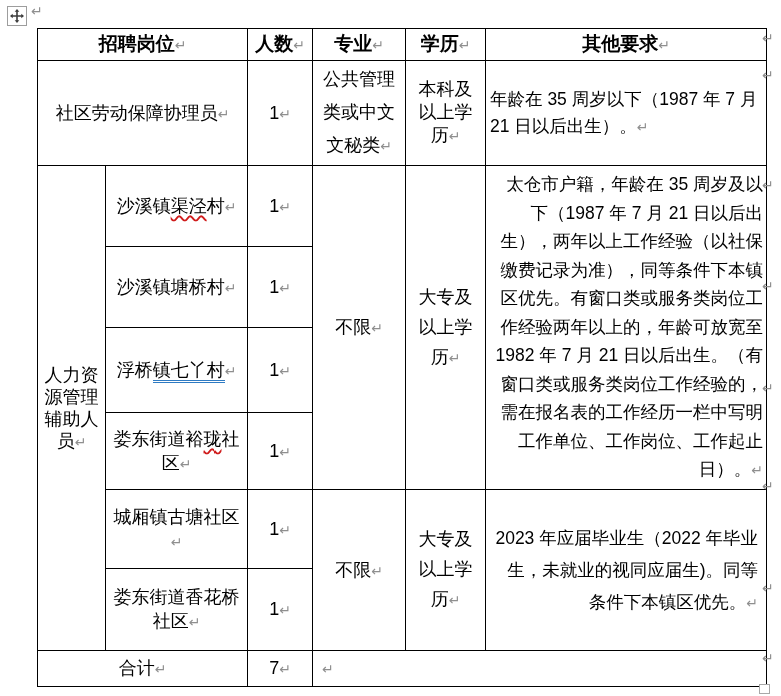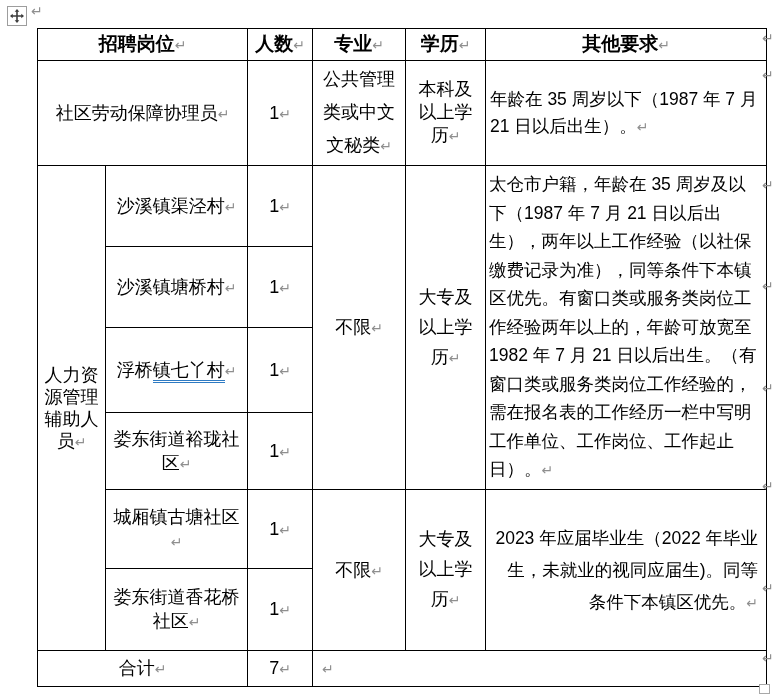--- a/index.html
+++ b/index.html
@@ -27,25 +27,25 @@
      overflow:hidden;word-break:break-all;}
   .hdr{font-weight:bold;font-size:19px;line-height:22px;}
 
   .cell-group{line-height:22px;padding:2px 4px;}
   .cell-village{line-height:24px;padding:2px 5px;}
   .cell-major-a{line-height:33px;padding:2px 8px;}
   .cell-edu-a{line-height:23px;padding:2px 9px;}
   .cell-major-b{line-height:24px;}
   .cell-edu-b{line-height:30px;padding:2px 9px;font-family:Liberation Serif, serif;}
   .cell-other-a{text-align:left;font-size:17.5px;line-height:27px;padding:13px 4px;}
-  .cell-other-b1{text-align:left;font-size:17.5px;line-height:28.5px;padding:2px 3px;}
+  .cell-other-b1{text-align:right;font-size:17.5px;line-height:28.5px;padding:2px 3px;}
   .cell-other-b2{text-align:right;font-size:17.5px;line-height:32px;padding:2px 8px;}
   .cell-total-empty{text-align:left;padding-left:9px;}
 
-  .wavy{text-decoration-style:wavy;
+  .wavy{text-decoration:underline;text-decoration-style:wavy;
         text-decoration-color:#cf1b1b;text-decoration-thickness:1.5px;
         text-underline-offset:3px;}
   .bluedbl{border-bottom:3px double #2f7bc3;padding-bottom:0px;}
 </style>
 </head>
 <body>
 
 <div class="canvas">
 
   <div class="move-handle">

